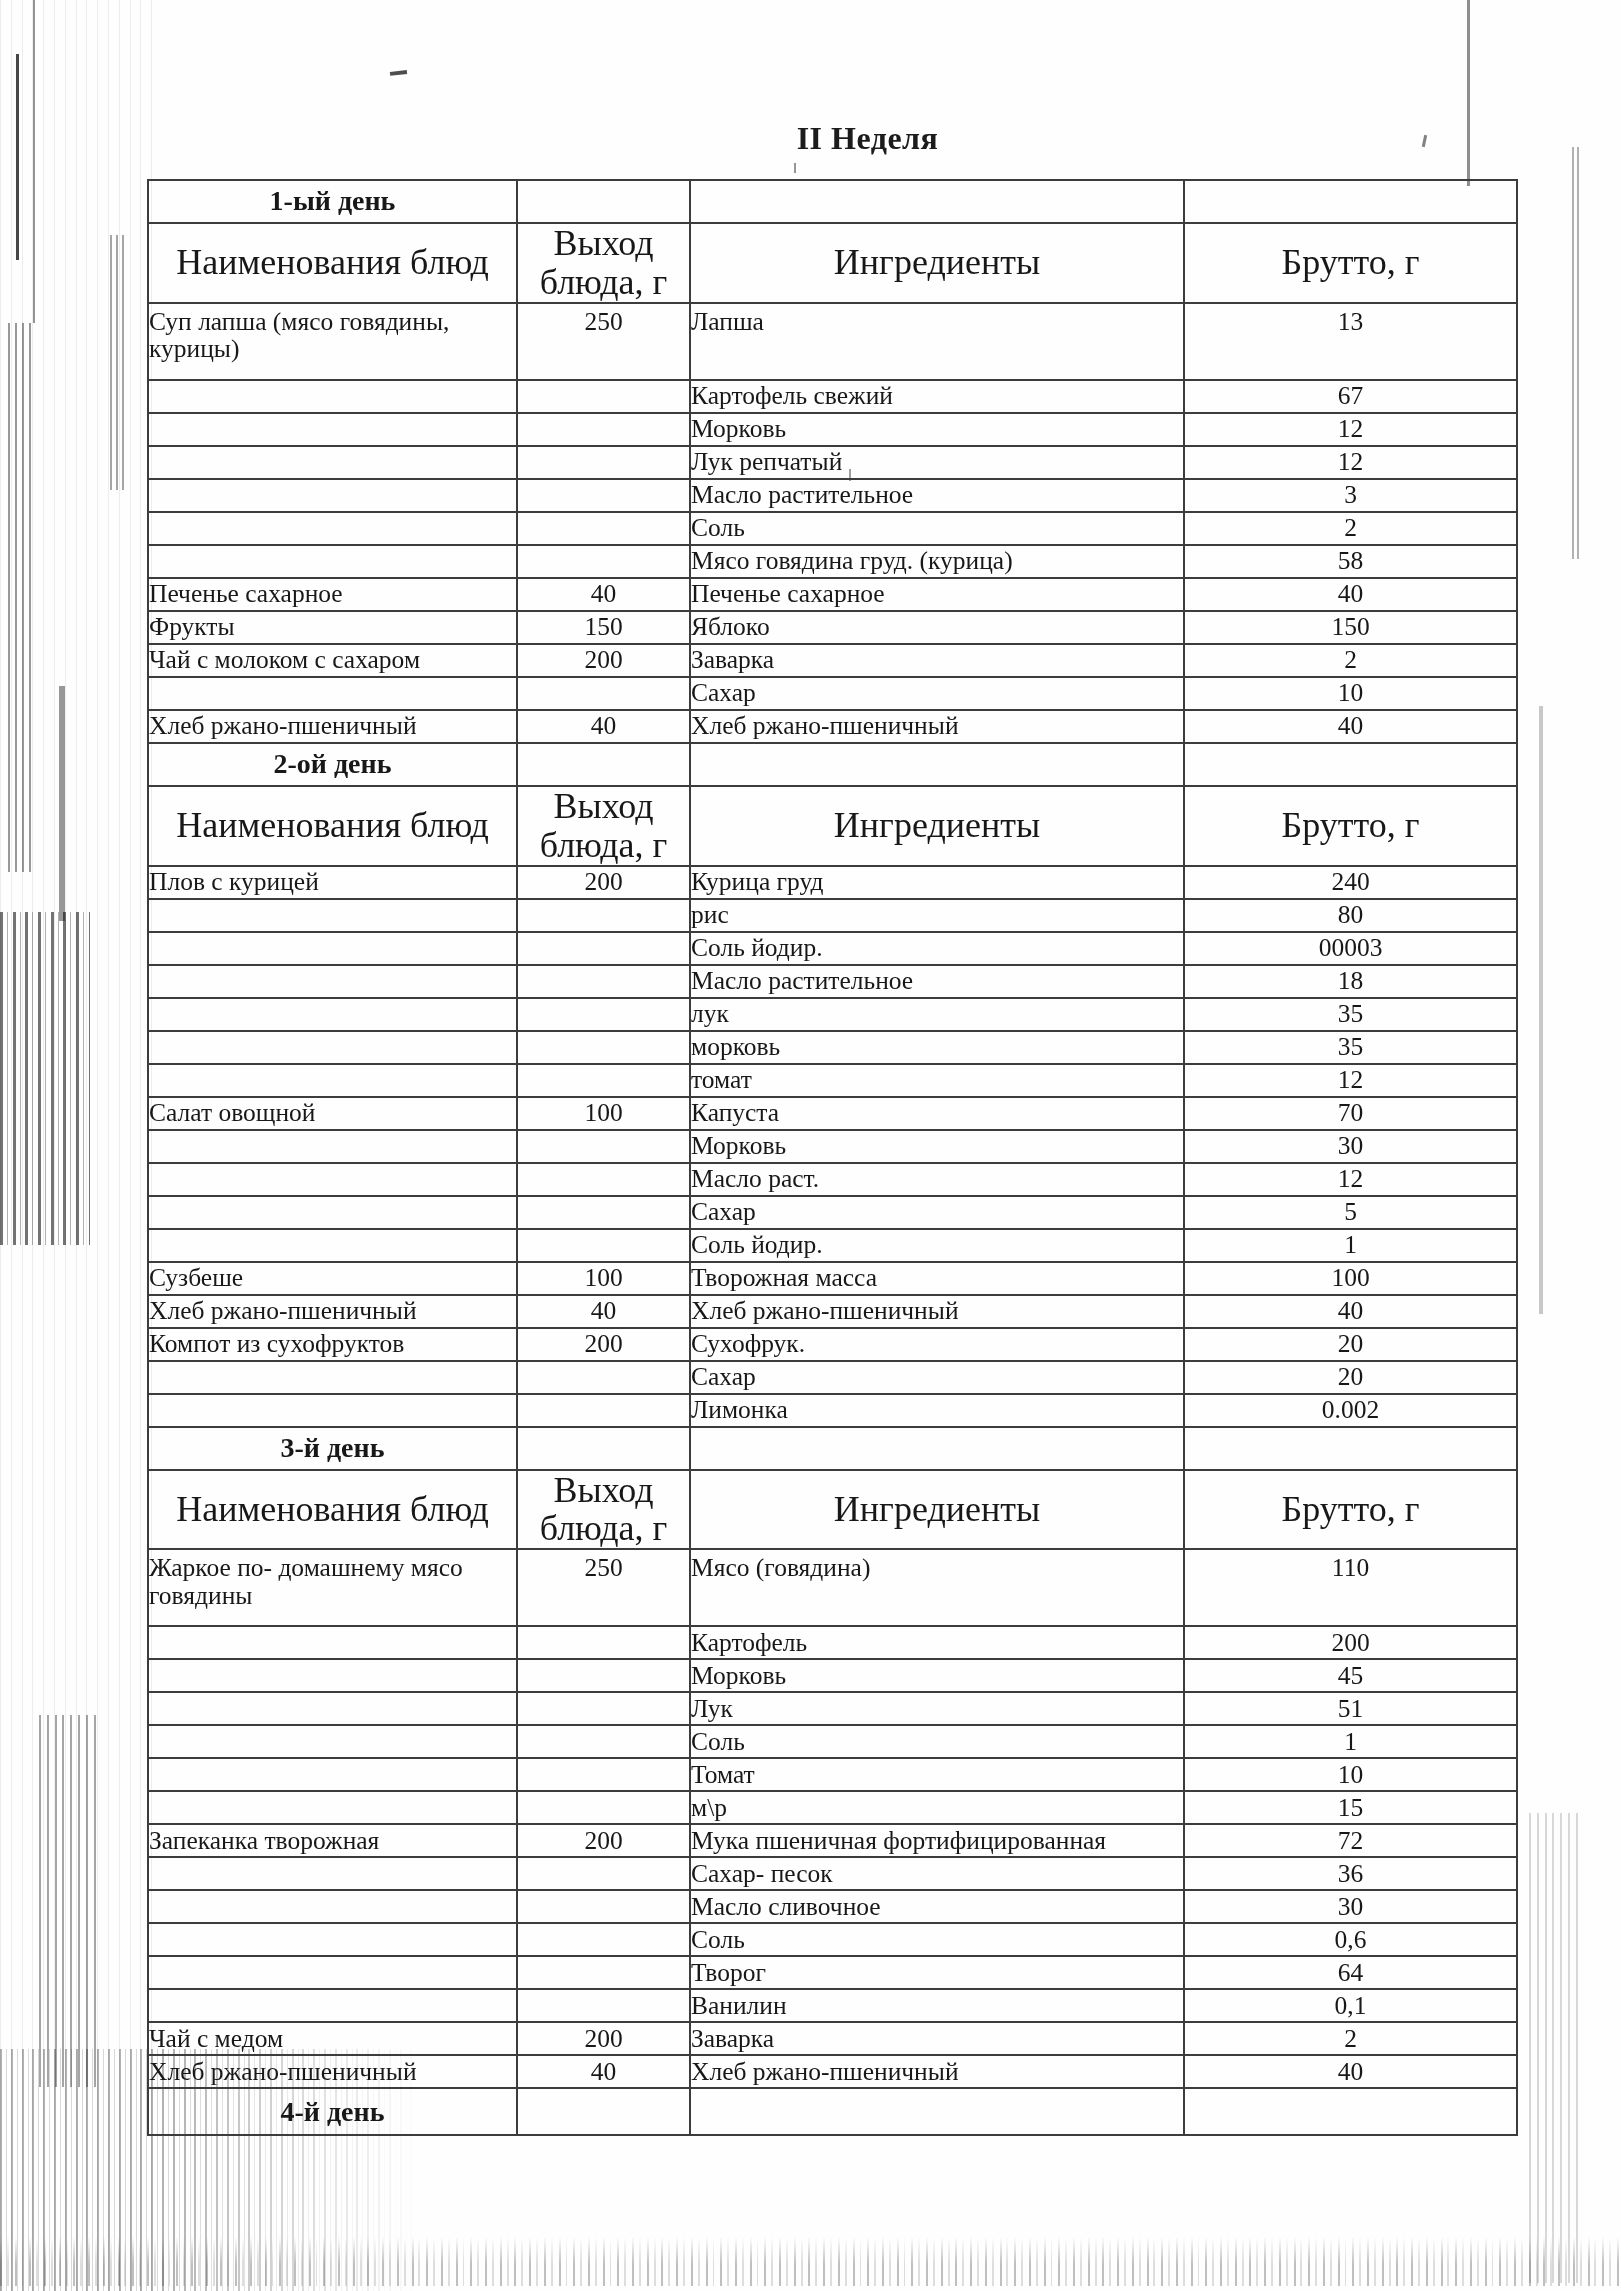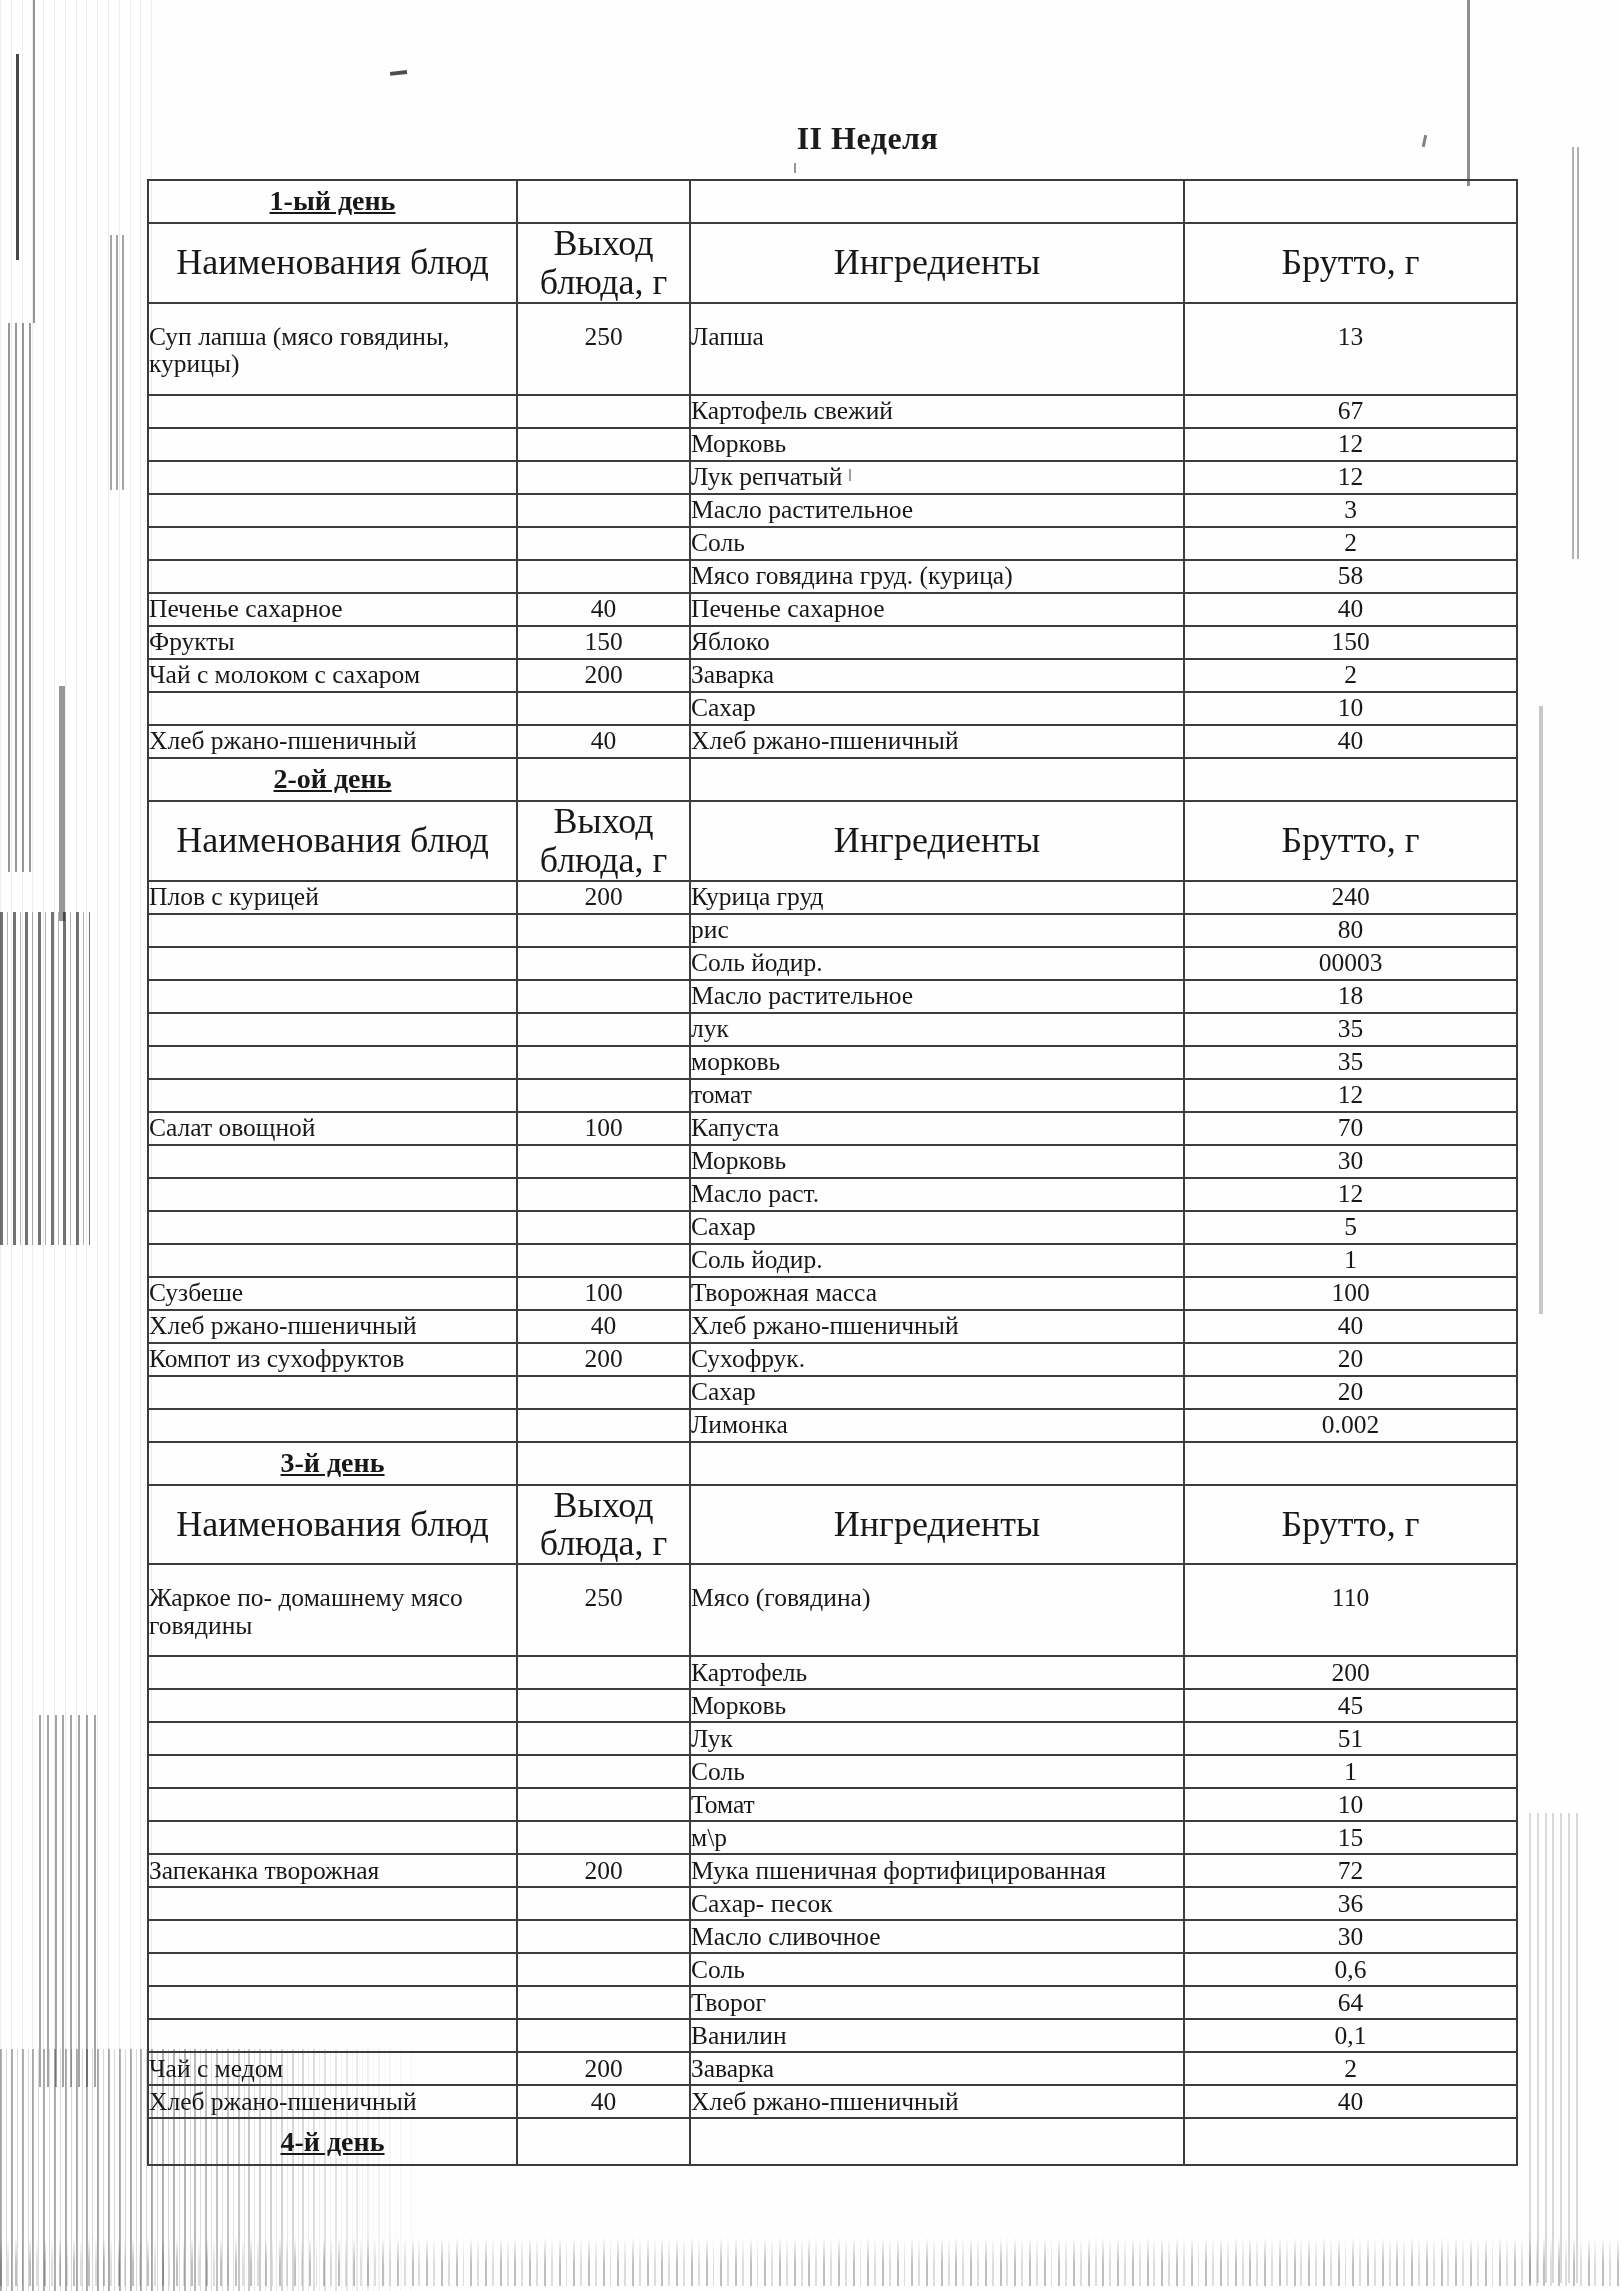--- a/index.html
+++ b/index.html
@@ -20,26 +20,26 @@
     position:absolute;left:147px;top:179px;width:1368px;
     border-collapse:collapse;table-layout:fixed;
     border:2.9px solid #2e2e2e;
   }
   table.menu td{
     border:2px solid #3c3c3c;
     font-size:25.5px;line-height:1.08;color:#181818;
     overflow:hidden;padding:0;
   }
   tr.menu-row td{height:31px;vertical-align:middle;}
-  tr.menu-row.tall td{height:71px;vertical-align:top;padding-top:19px;}
+  tr.menu-row.tall td{height:71px;vertical-align:top;padding-top:4px;}
   td.dish{text-align:left;padding:1px 7.8px 1px 12.7px;}
   td.ingredient{text-align:left;padding:1px 7.8px 1px 15.7px;}
   td.output,td.gross{text-align:center;}
   tr.day-row td{height:41px;border-bottom-width:2.9px;}
-  tr.day-row td.day-cell{font-weight:bold;font-size:28px;text-align:center;vertical-align:middle;text-decoration:underline;}
+  tr.day-row td.day-cell{font-weight:bold;font-size:28px;text-align:center;vertical-align:middle;}
   tr.colhdr-row td{
     height:73px;font-weight:normal;font-size:36px;text-align:center;vertical-align:middle;
     border-bottom-width:2.9px;
   }
   tr.colhdr-row .two-line span{display:block;}
   tr.last-row td{height:45px;}
   
   .noise{position:absolute;pointer-events:none;}
   .noise-left{
     left:0;top:0;width:157px;height:2292px;opacity:.55;filter:blur(0.4px);

